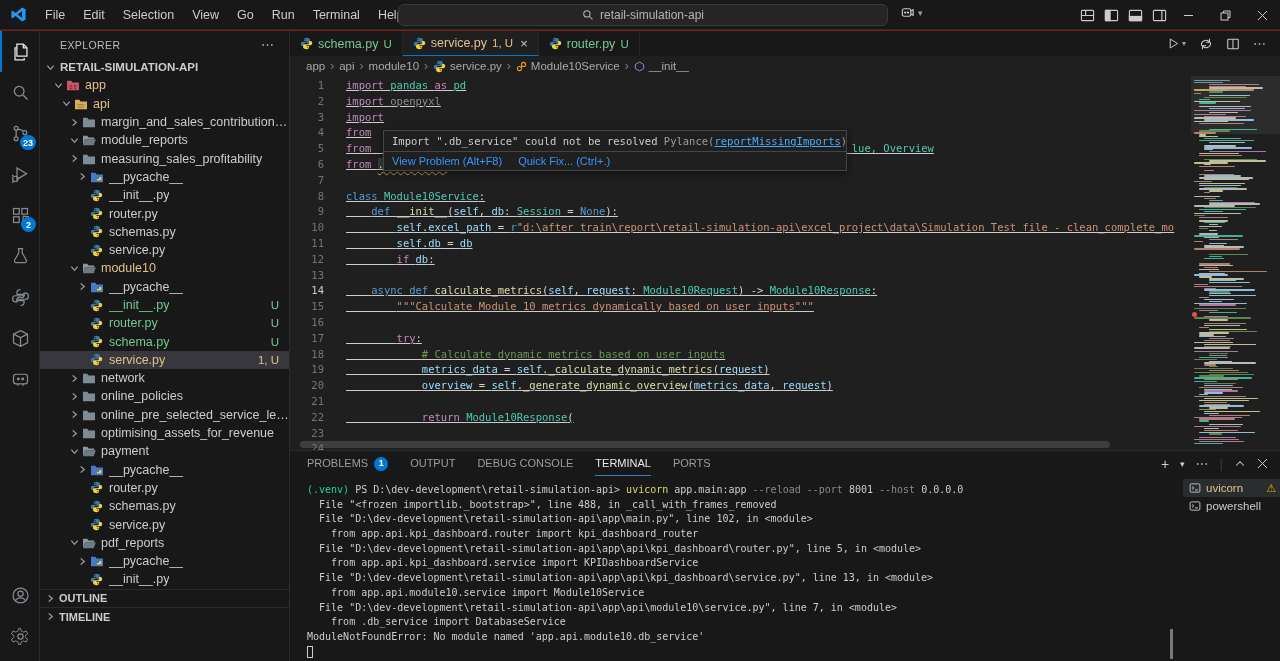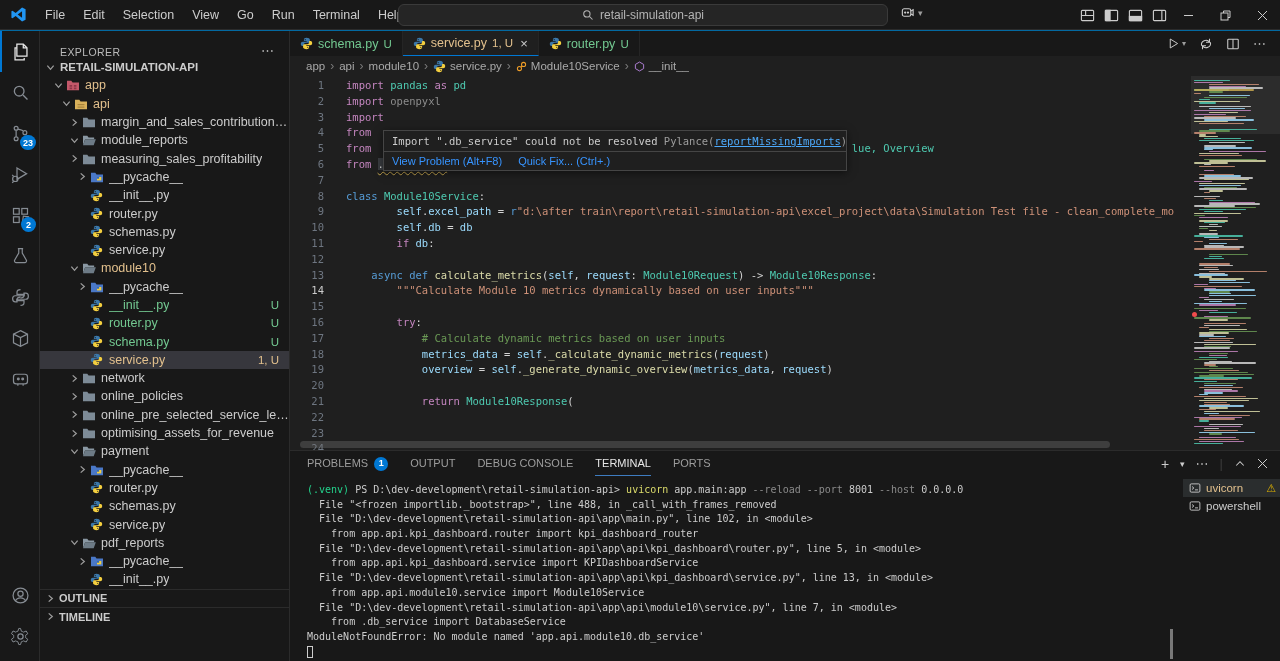--- a/index.html
+++ b/index.html
@@ -1,19 +1,19 @@
 <!DOCTYPE html>
 <html><head>
 <meta charset="utf-8">
 <style>
   * { margin:0; padding:0; box-sizing:border-box; }
   html,body { background:#000; }
   #app {
     position:relative; width:1280px; height:661px; overflow:hidden;
-    background:#0369a1; font-family:"Liberation Sans", sans-serif;
+    background:#7f1d1d; font-family:"Liberation Sans", sans-serif;
     color:#cccccc; -webkit-font-smoothing:antialiased;
   }
   .mono { font-family:"DejaVu Sans Mono", monospace; }
 
   
   #titlebar { position:absolute; left:0; top:0; width:1280px; height:30px;
     background:#181818; border-bottom:1px solid #2b2b2b; display:flex; align-items:center; }
   #vscode-logo { width:17px; height:17px; margin:0 9px 0 10px; flex:none; }
   .menu-item { padding:0 9px; font-size:12.5px; color:#cccccc; height:30px; line-height:30px; cursor:default; }
   .nav-arrows { display:flex; gap:14px; margin-left:44px; color:#cccccc; font-size:14px; }
@@ -33,21 +33,21 @@
   .act-item.active { border-left:2px solid #0078d4; }
   .act-item.active svg { stroke:#e7e7e7; }
   .act-item svg { stroke:#868c93; }
   .act-badge { position:absolute; right:4px; bottom:4px; min-width:15px; height:15px; border-radius:8px;
     background:#0078d4; color:#fff; font-size:9px; font-weight:bold; display:flex; align-items:center; justify-content:center; padding:0 3px; }
   #activity-bottom { margin-top:auto; margin-bottom:4px; }
 
   
   #sidebar { position:absolute; left:40px; top:31px; width:250px; height:630px; background:#181818;
     border-right:1px solid #2b2b2b; overflow:hidden; }
-  #explorer-header { height:27px; display:flex; align-items:flex-end; padding:0 14px 0 20px; }
+  #explorer-header { height:27px; display:flex; align-items:center; padding:0 14px 0 20px; }
   #explorer-title { font-size:10.5px; letter-spacing:.4px; color:#bbbbbb; }
   #explorer-actions { margin-left:auto; color:#cccccc; font-size:13px; letter-spacing:1px; }
   .tree-row { height:18.3px; display:flex; align-items:center; font-size:12.5px; white-space:nowrap; cursor:pointer; }
   .tree-row.selected { background:#37373d; }
   .tree-row .chev { width:11px; flex:none; display:flex; align-items:center; justify-content:center; }
   .tree-row .ticon { width:17px; flex:none; display:flex; align-items:center; justify-content:center; }
   .tree-row .tlabel { margin-left:4px; overflow:hidden; text-overflow:ellipsis; }
   .tree-row .tright { margin-left:auto; padding-right:10px; font-size:11.5px; }
   .tree-row.c-mod .tlabel, .tree-row.c-mod .tright { color:#e2c08d; }
   .tree-row.c-unt .tlabel, .tree-row.c-unt .tright { color:#73c991; }
@@ -71,21 +71,21 @@
   #breadcrumb { position:absolute; left:290px; top:56px; right:0; height:20px; background:#1f1f1f;
     display:flex; align-items:center; padding-left:16px; font-size:11.5px; color:#a9a9a9; gap:3px; }
   #breadcrumb .bc-sep { color:#7a7a7a; font-size:12px; padding:0 2px; }
   #breadcrumb .bc-item { display:flex; align-items:center; gap:4px; }
 
   
   #editor { position:absolute; left:290px; top:76px; right:0; height:374px; background:#1f1f1f; overflow:hidden; }
   #gutter { position:absolute; left:0; top:2px; width:56px; }
   .ln { height:15.8px; line-height:15.8px; text-align:right; padding-right:22px; font-size:10.5px; color:#6e7681; }
   .ln.cur { color:#cccccc; }
-  #code { position:absolute; left:56px; top:2px; right:91px; overflow:hidden; }
+  #code { position:absolute; left:56px; top:2px; right:91px; overflow:hidden;text-decoration:underline; }
   .cl { height:15.8px; line-height:15.8px; font-size:10.5px; white-space:pre; }
   .cl.curline { background:rgba(255,255,255,0.035); }
   .t-k { color:#c586c0; } .t-d { color:#569cd6; } .t-c { color:#4ec9b0; }
   .t-f { color:#dcdcaa; } .t-v { color:#9cdcfe; } .t-s { color:#ce9178; }
   .t-m { color:#6a9955; } .t-w { color:#d4d4d4; } .t-g { color:#8c8c8c; }
   .t-bk { color:#ffd700; }
   .t-sq { color:#d4d4d4; background:#3a3d41; text-decoration:underline wavy #c9a950 1px; text-underline-offset:3px; }
   .caret { display:inline-block; width:1.5px; height:12px; background:#aeafad; vertical-align:-2px; }
   #minimap { position:absolute; right:0; top:0; width:89px; height:374px; background:#1f1f1f; }
   #minimap-slider { position:absolute; left:0; top:0; width:89px; height:58px; background:rgba(255,255,255,0.06); }
@@ -789,20 +789,21 @@
       </div>
     <div id="code" class="mono">
         <div class="cl"><span class="t-k">import </span><span class="t-c">pandas </span><span class="t-k">as </span><span class="t-c">pd</span></div>
         <div class="cl"><span class="t-k">import </span><span class="t-g">openpyxl</span></div>
         <div class="cl"><span class="t-k">import</span></div>
         <div class="cl"><span class="t-k">from</span></div>
         <div class="cl"><span class="t-k">from</span><span>                                                                            </span><span class="t-c">lue, Overview</span></div>
         <div class="cl"><span class="t-k">from </span><span class="t-sq">.db_service</span><span class="t-w"> </span><span class="t-k">import </span><span class="t-c">DatabaseService</span></div>
         <div class="cl"></div>
         <div class="cl"><span class="t-d">class </span><span class="t-c">Module10Service</span><span class="t-w">:</span></div>
+        <div class="cl"><span class="t-w">    </span><span class="t-d">def </span><span class="t-f">__init__</span><span class="t-w">(</span><span class="t-v">self</span><span class="t-w">, </span><span class="t-v">db</span><span class="t-w">: </span><span class="t-c">Session</span><span class="t-w"> = </span><span class="t-d">None</span><span class="t-w">):</span></div>
         <div class="cl"><span class="t-w">        </span><span class="t-v">self</span><span class="t-w">.</span><span class="t-v">excel_path</span><span class="t-w"> = </span><span class="t-d">r</span><span class="t-s">"d:\after train\report\retail-simulation-api\excel_project\data\Simulation Test file - clean_complete_mo</span></div>
         <div class="cl"><span class="t-w">        </span><span class="t-v">self</span><span class="t-w">.</span><span class="t-v">db</span><span class="t-w"> = </span><span class="t-v">db</span></div>
         <div class="cl"><span class="t-w">        </span><span class="t-k">if </span><span class="t-v">db</span><span class="t-w">:</span></div>
         <div class="cl"></div>
         <div class="cl"><span class="t-w">    </span><span class="t-d">async def </span><span class="t-f">calculate_metrics</span><span class="t-w">(</span><span class="t-v">self</span><span class="t-w">, </span><span class="t-v">request</span><span class="t-w">: </span><span class="t-c">Module10Request</span><span class="t-w">) -&gt; </span><span class="t-c">Module10Response</span><span class="t-w">:</span></div>
         <div class="cl"><span class="t-w">        </span><span class="t-s">"""Calculate Module 10 metrics dynamically based on user inputs"""</span></div>
         <div class="cl"></div>
         <div class="cl"><span class="t-w">        </span><span class="t-k">try</span><span class="t-w">:</span></div>
         <div class="cl"><span class="t-w">            </span><span class="t-m"># Calculate dynamic metrics based on user inputs</span></div>
         <div class="cl"><span class="t-w">            </span><span class="t-v">metrics_data</span><span class="t-w"> = </span><span class="t-v">self</span><span class="t-w">.</span><span class="t-f">_calculate_dynamic_metrics</span><span class="t-w">(</span><span class="t-v">request</span><span class="t-w">)</span></div>

